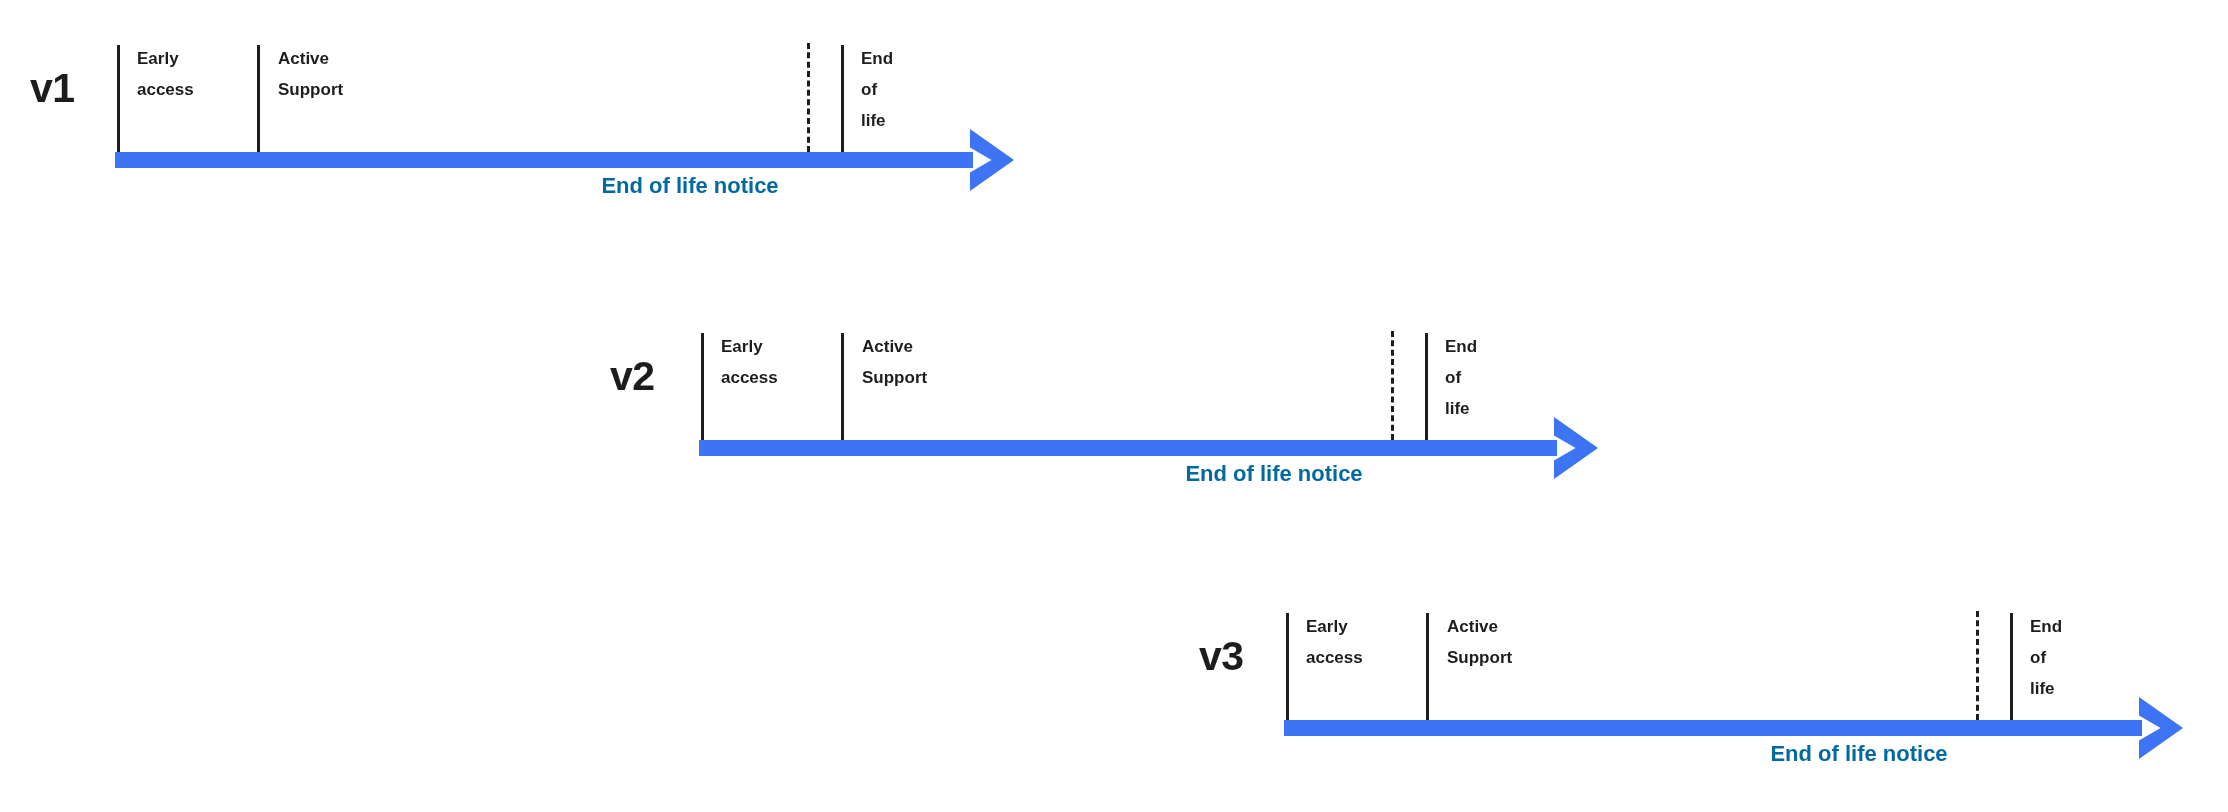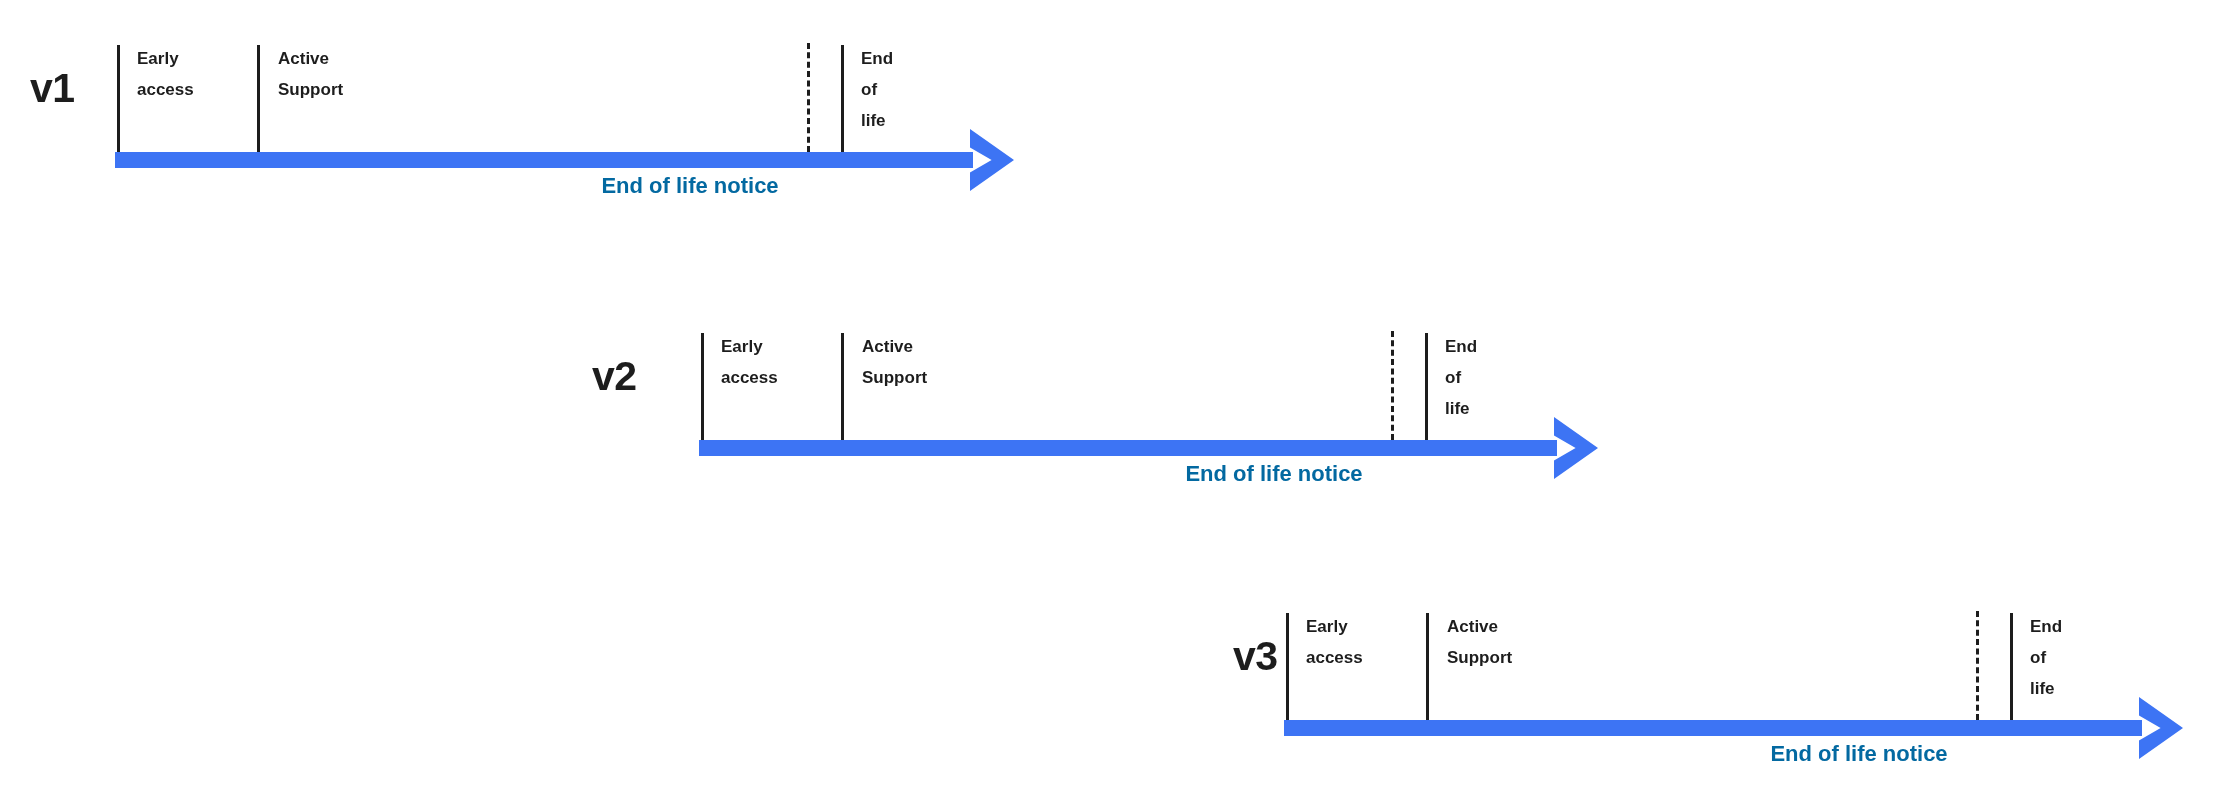--- a/index.html
+++ b/index.html
@@ -82,37 +82,37 @@
       <div class="divider dashed" style="left: 807px; top: 43px; height: 109px;"></div>
       <div class="divider" style="left: 841px; top: 45px; height: 107px;"></div>
       <div class="phase-label" style="left: 861px; top: 43px;">End of life</div>
       <div class="bar" style="left: 115px; top: 152px; width: 858px; background: rgb(61, 116, 244);"></div>
       <svg class="arrow-head" width="50" height="68" viewBox="0 0 50 68" style="left: 970px; top: 126px;">
         <polygon points="0,3 44,34 0,65 0,46.6 21.6,34 0,21.4" fill="#3d74f4"></polygon>
       </svg>
       <div class="notice-label" style="left: 490px; width: 400px; top: 173px;">End of life notice</div>
     </div>
     <div class="timeline-row">
-      <div class="version-label" style="left: 592px; top: 356px;">v2</div>
+      <div class="version-label" style="left: 610px; top: 356px;">v2</div>
       <div class="divider" style="left: 701px; top: 333px; height: 107px;"></div>
       <div class="phase-label" style="left: 721px; top: 331px;">Early
 access</div>
       <div class="divider" style="left: 841px; top: 333px; height: 107px;"></div>
       <div class="phase-label" style="left: 862px; top: 331px;">Active Support</div>
       <div class="divider dashed" style="left: 1391px; top: 331px; height: 109px;"></div>
       <div class="divider" style="left: 1425px; top: 333px; height: 107px;"></div>
       <div class="phase-label" style="left: 1445px; top: 331px;">End of life</div>
       <div class="bar" style="left: 699px; top: 440px; width: 858px; background: rgb(61, 116, 244);"></div>
       <svg class="arrow-head" width="50" height="68" viewBox="0 0 50 68" style="left: 1554px; top: 414px;">
         <polygon points="0,3 44,34 0,65 0,46.6 21.6,34 0,21.4" fill="#3d74f4"></polygon>
       </svg>
       <div class="notice-label" style="left: 1074px; width: 400px; top: 461px;">End of life notice</div>
     </div>
     <div class="timeline-row">
-      <div class="version-label" style="left: 1199px; top: 636px; margin-left: 34px;">v3</div>
+      <div class="version-label" style="left: 1199px; top: 636px;">v3</div>
       <div class="divider" style="left: 1286px; top: 613px; height: 107px;"></div>
       <div class="phase-label" style="left: 1306px; top: 611px;">Early
 access</div>
       <div class="divider" style="left: 1426px; top: 613px; height: 107px;"></div>
       <div class="phase-label" style="left: 1447px; top: 611px;">Active Support</div>
       <div class="divider dashed" style="left: 1976px; top: 611px; height: 109px;"></div>
       <div class="divider" style="left: 2010px; top: 613px; height: 107px;"></div>
       <div class="phase-label" style="left: 2030px; top: 611px;">End of life</div>
       <div class="bar" style="left: 1284px; top: 720px; width: 858px; background: rgb(61, 116, 244);"></div>
       <svg class="arrow-head" width="50" height="68" viewBox="0 0 50 68" style="left: 2139px; top: 694px;">

